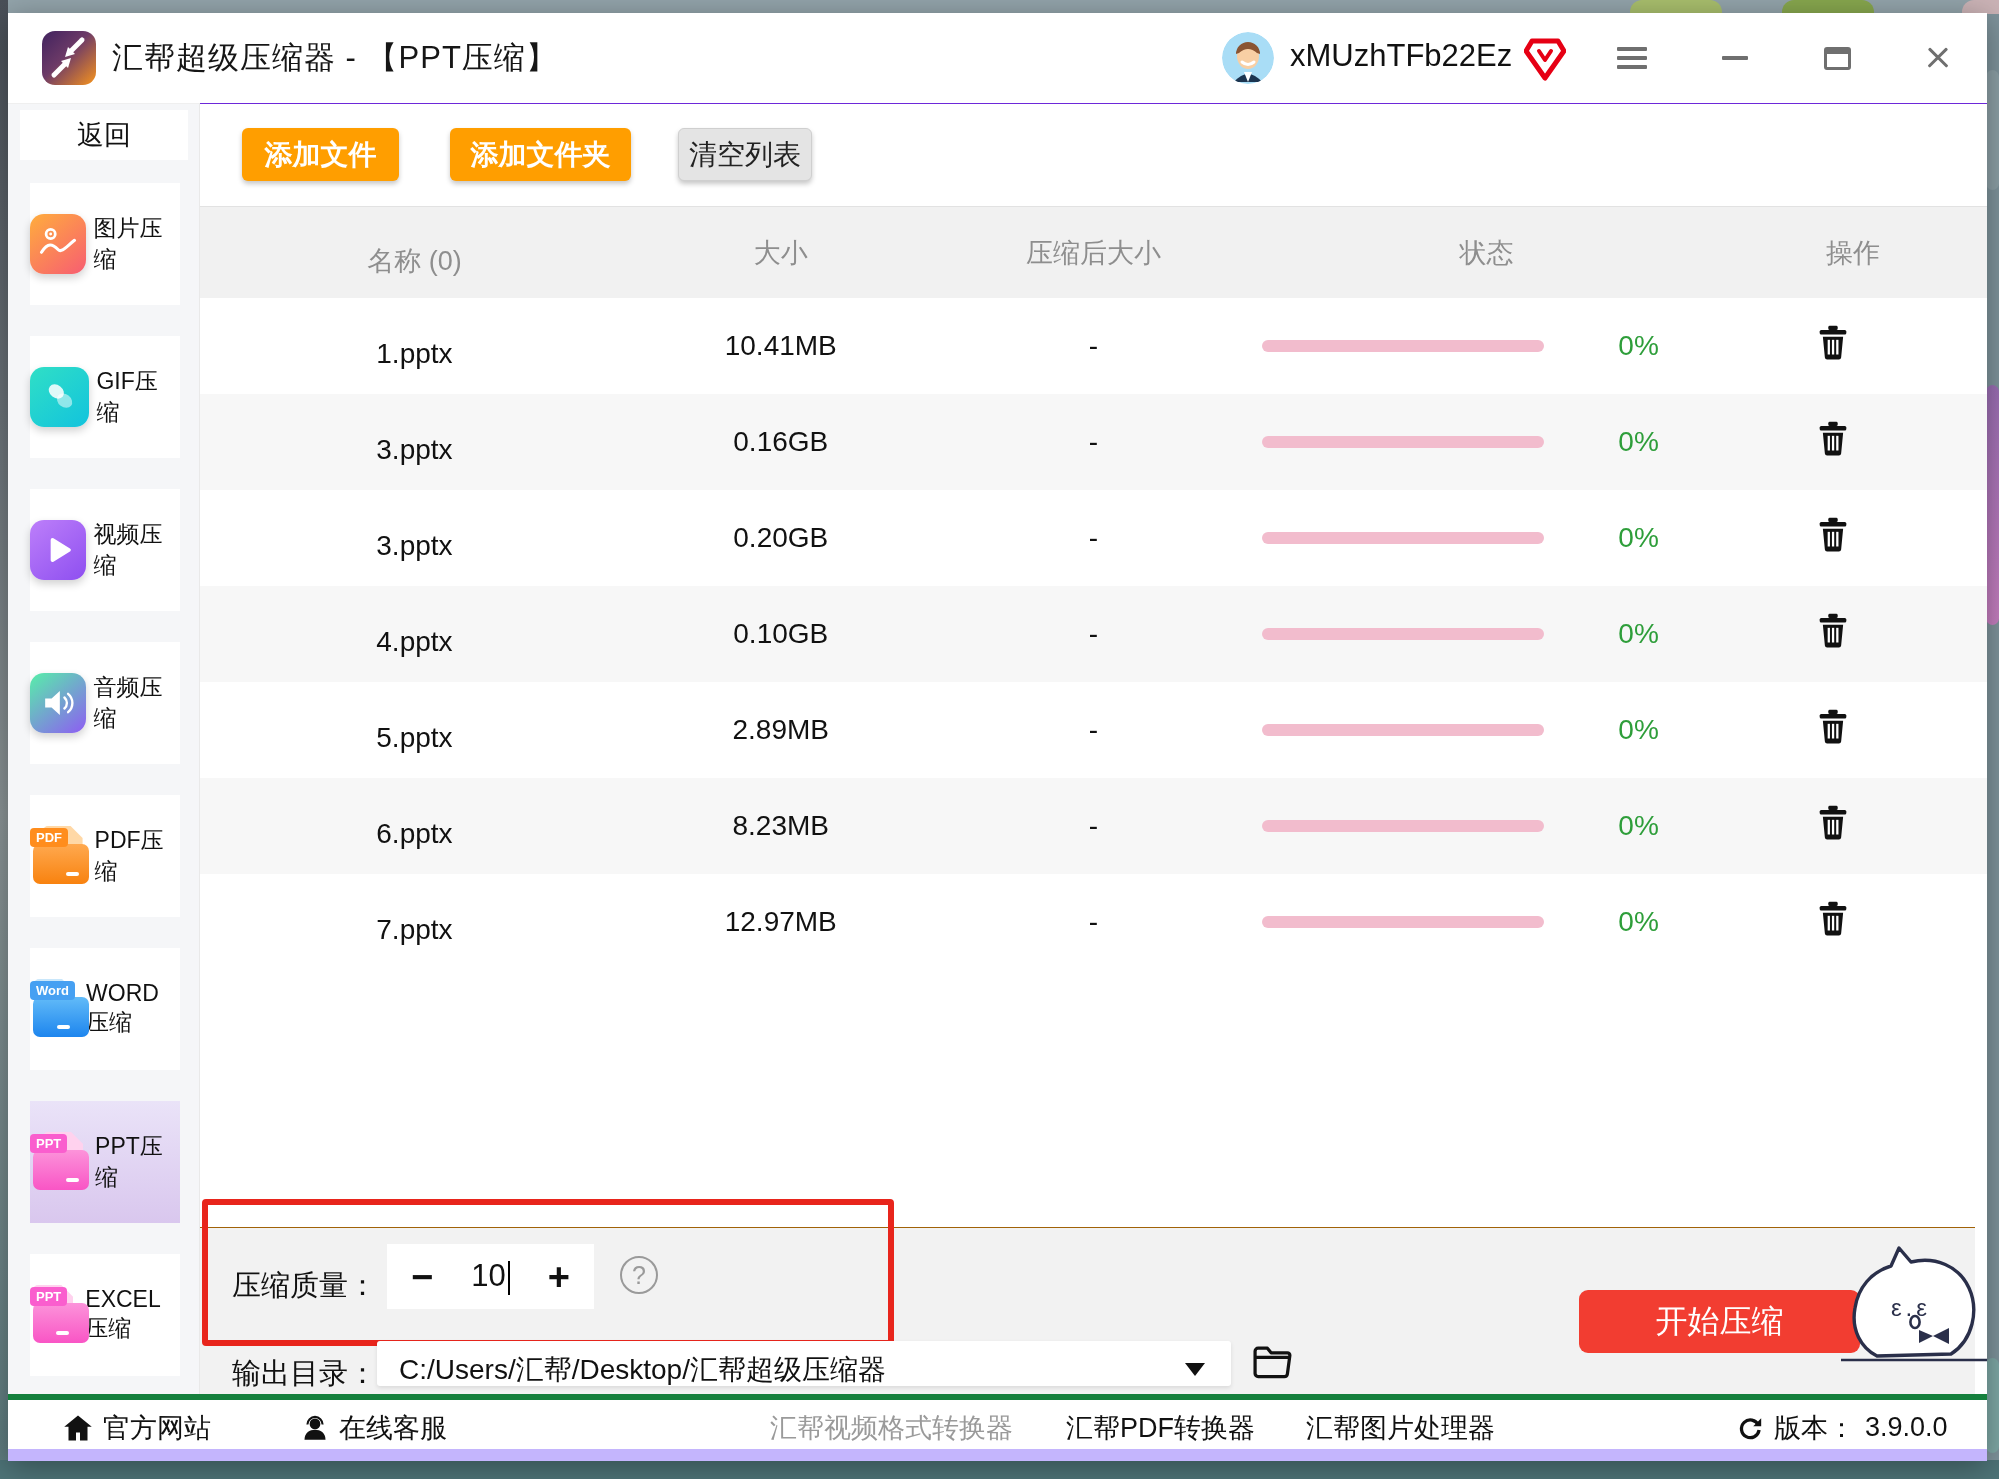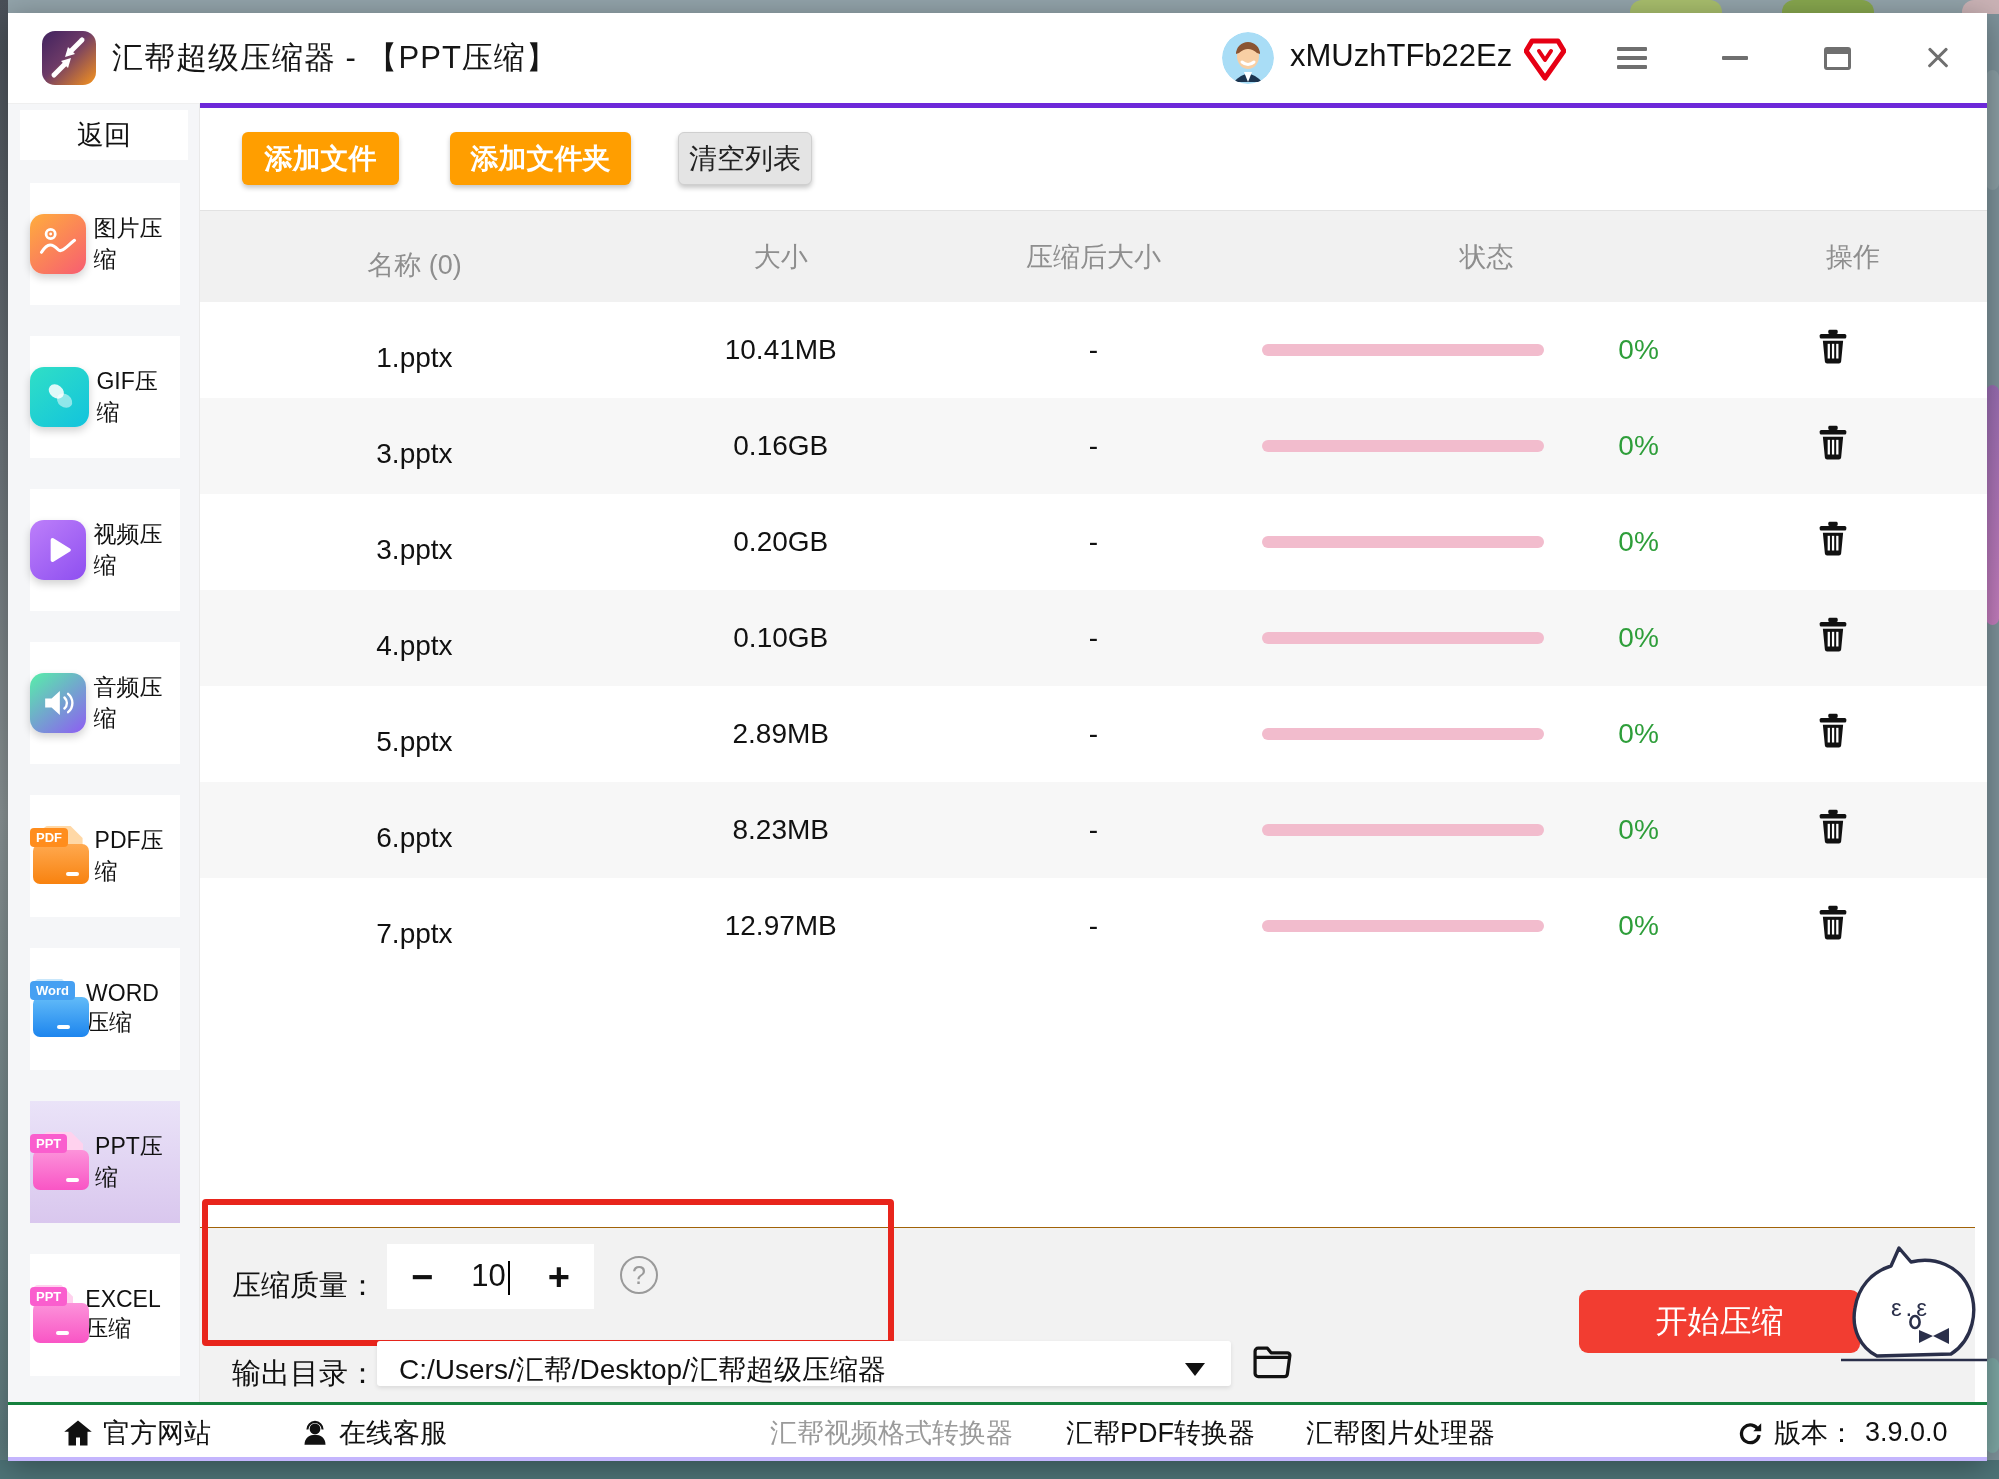--- a/index.html
+++ b/index.html
@@ -68,21 +68,21 @@
     color:#fff; font-size:13px; font-weight:700; line-height:15px; }
   .folder .dash { position:absolute; right:9px; bottom:11px; width:13px; height:4px; background:#fff; border-radius:2px; }
   .f-pdf .page { background:#ffd8a6; } .f-pdf .fbody { background:linear-gradient(180deg,#ffa94f,#f8820f); }
   .f-pdf .fbody::before { background:#ffa94f; } .f-pdf .badge { background:#ff8d1d; }
   .f-word .page { background:#c9e7fb; } .f-word .fbody { background:linear-gradient(180deg,#62bbf8,#1d85ee); }
   .f-word .fbody::before { background:#62bbf8; } .f-word .badge { background:#46a0f2; }
   .f-ppt .page { background:#ffd2ee; } .f-ppt .fbody { background:linear-gradient(180deg,#fc93da,#f955c5); }
   .f-ppt .fbody::before { background:#fc93da; } .f-ppt .badge { background:#fa5ece; }
 
   
-  .content { position:absolute; left:192px; top:90px; right:0; bottom:55px; background:#fff; border-top:5px solid #6d28d9; }
+  .content { position:absolute; left:192px; top:90px; right:0; bottom:55px; background:#fff; border-top:1px solid #6d28d9; }
   .btn { position:absolute; top:24px; height:53px; border:none; border-radius:6px; font-size:28px; font-weight:700;
     cursor:pointer; box-shadow:0 3px 5px rgba(0,0,0,.22); }
   .btn-orange { background:#ff9e00; color:#fff; }
   .btn-add-file   { left:42px;  width:157px; }
   .btn-add-folder { left:250px; width:181px; }
   .btn-clear { left:478px; width:134px; background:#e4e4e4; color:#222; font-weight:400; border:1px solid #cfcfcf; }
 
   .thead { position:absolute; left:0; top:102px; right:0; height:92px; background:#f1f1f1;
     border-top:1px solid #e2e2e2; display:flex; align-items:center; font-size:27px; color:#8e8e8e; }
   .trow { position:absolute; left:0; right:0; height:96px; display:flex; align-items:center; font-size:28px; color:#111; }
@@ -118,21 +118,21 @@
   .outpath { font-size:28px; color:#111; white-space:nowrap; }
   .outarrow { position:absolute; right:26px; top:22px; width:0; height:0;
     border-left:10px solid transparent; border-right:10px solid transparent; border-top:13px solid #111; }
   .browse { position:absolute; left:1052px; top:116px; background:none; border:none; cursor:pointer; }
   .start-btn { position:absolute; left:1379px; top:62px; width:281px; height:63px; background:#f23d31; border:none;
     border-radius:9px; color:#fff; font-size:32px; cursor:pointer; }
   .cat { position:absolute; right:-16px; top:8px; width:150px; height:140px; }
   .cat-eyes { position:absolute; right:60px; top:58px; font-size:24px; color:#2a2f4a; letter-spacing:4px; }
 
   
-  .footer { position:absolute; left:0; right:0; bottom:4px; height:55px; background:#fff; border-top:3px solid #15803d; }
+  .footer { position:absolute; left:0; right:0; bottom:12px; height:55px; background:#fff; border-top:6px solid #15803d; }
   .f-item { position:absolute; top:0; height:55px; display:flex; align-items:center; gap:10px;
     font-size:27px; color:#111; cursor:pointer; }
   .f-official { left:55px; } .f-support { left:293px; }
   .f-link1 { left:762px; color:#9a9a9a; } .f-link2 { left:1058px; } .f-link3 { left:1298px; }
   .f-version { left:1728px; cursor:default; }
   .icon { display:inline-flex; align-items:center; justify-content:center; }
 </style>
 </head>
 <body>
 

